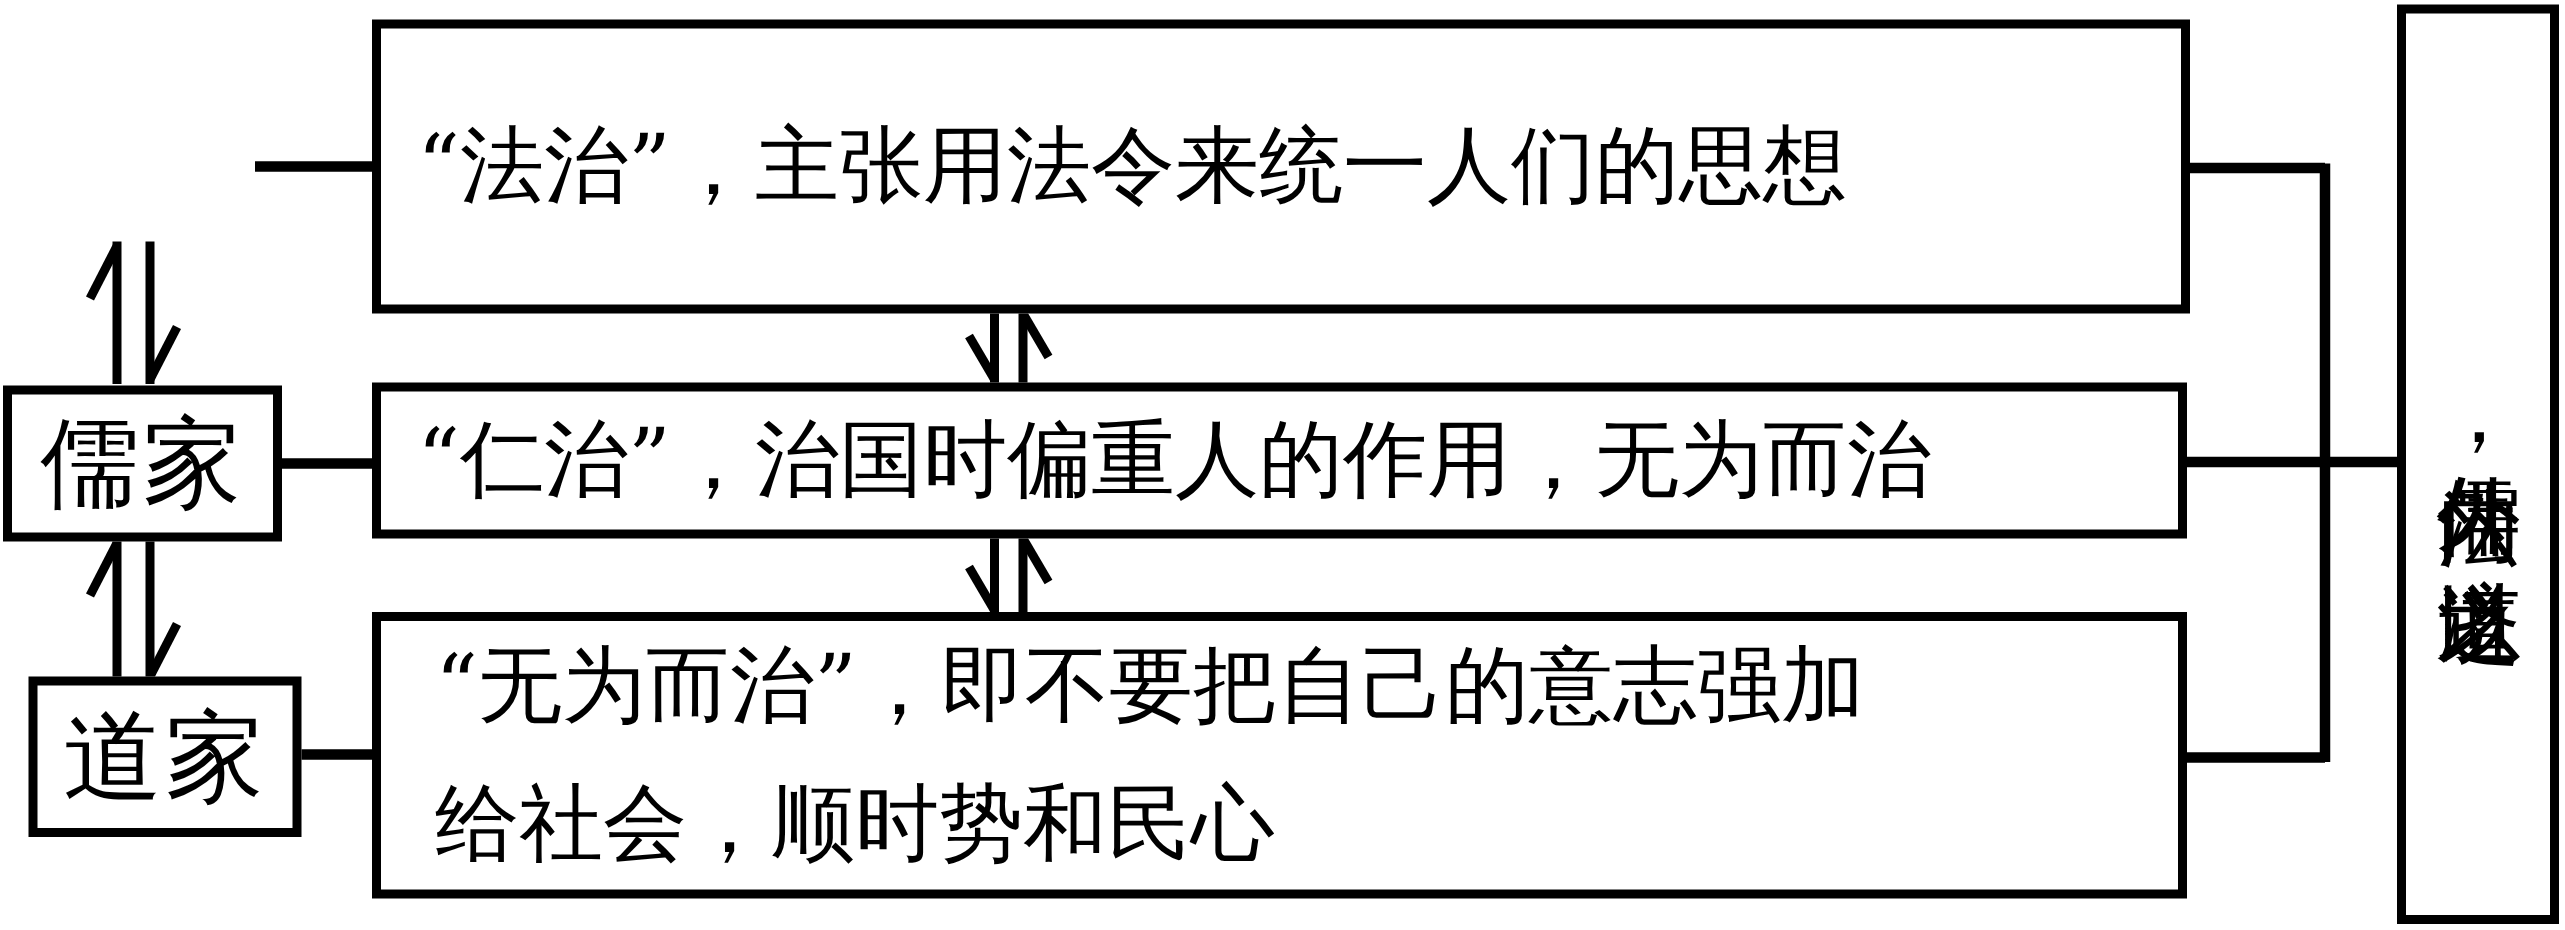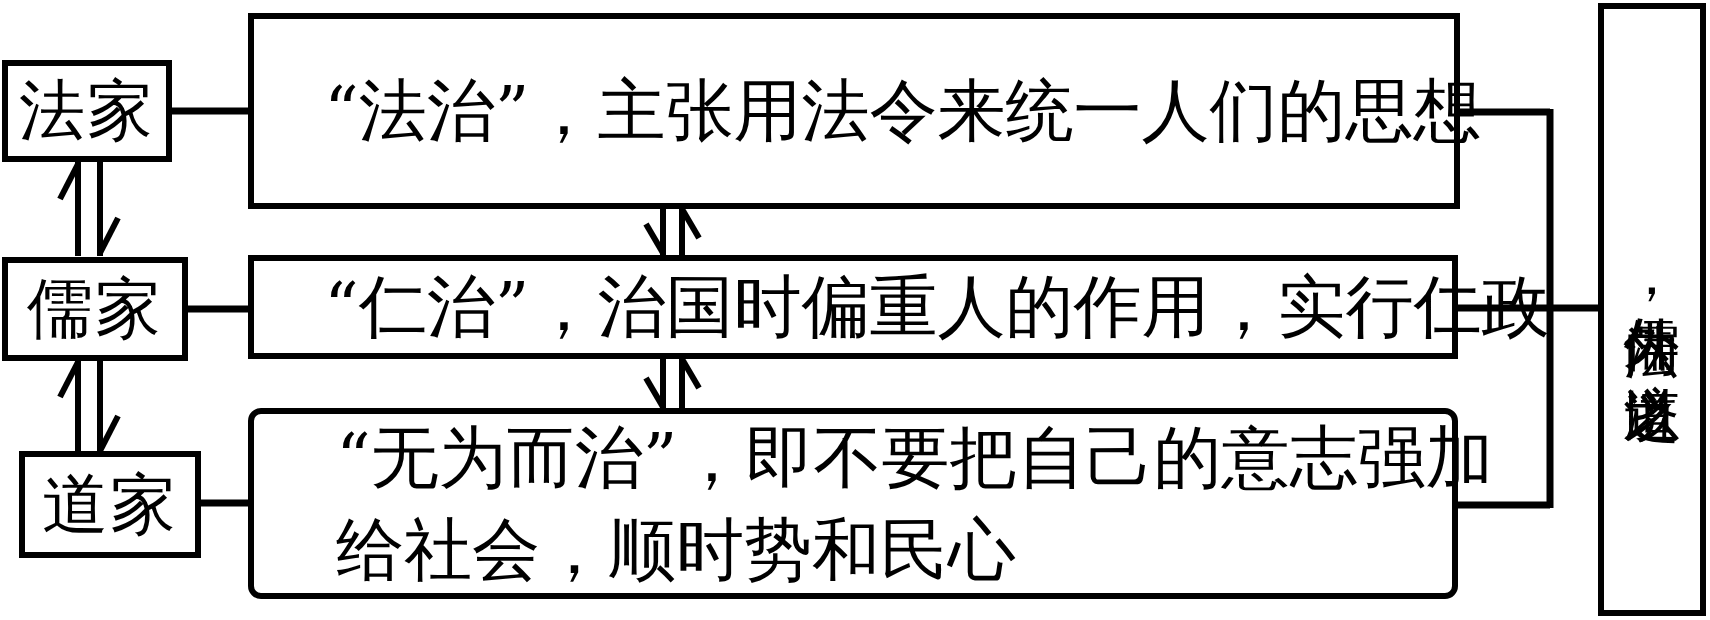--- a/index.html
+++ b/index.html
@@ -12,21 +12,21 @@
   }
   .school-box{
     display:flex;align-items:center;justify-content:center;
     font-size:66px;letter-spacing:2px;white-space:nowrap;
   }
   .desc-box{
     display:flex;flex-direction:column;justify-content:center;
     padding-left:24px;box-sizing:border-box;
   }
   .desc-line{
-    font-size:68px;line-height:92px;white-space:nowrap;letter-spacing:0px;margin-left:46px;
+    font-size:56px;line-height:92px;white-space:nowrap;letter-spacing:0px;
   }
   .conclusion-box{
     display:flex;align-items:center;justify-content:center;
   }
   .vertical-text{
     writing-mode:vertical-rl;text-orientation:upright;
     font-size:56px;line-height:94px;letter-spacing:2px;white-space:nowrap;
   }
   svg.overlay{position:absolute;left:0;top:0;pointer-events:none;}
   svg .wire{stroke:#000;stroke-width:7;fill:none;}
@@ -70,41 +70,38 @@
     </g>
 
     <g>
       <line class="arrowline" x1="663" y1="356" x2="663" y2="410"></line>
       <line class="arrowline" x1="663" y1="407" x2="646" y2="378"></line>
       <line class="arrowline" x1="682" y1="356" x2="682" y2="410"></line>
       <line class="arrowline" x1="682" y1="359" x2="699" y2="388"></line>
     </g>
   </svg>
 
-  <div class="box school-box" style="left:2px;top:60px;width:170px;height:102px;">
-    <span>法家</span>
-  </div>
 
   <div class="box school-box" style="left:2px;top:257px;width:186px;height:104px;">
     <span>儒家</span>
   </div>
 
   <div class="box school-box" style="left:2px;top:451px;width:182px;height:107px;margin-left:17px;">
     <span>道家</span>
   </div>
 
   <div class="box desc-box" style="left:248px;top:13px;width:1212px;height:196px;">
     <div class="desc-line">“法治”，主张用法令来统一人们的思想</div>
   </div>
 
   <div class="box desc-box" style="left:248px;top:255px;width:1210px;height:104px;">
-    <div class="desc-line">“仁治”，治国时偏重人的作用，实行仁政</div>
+    <div class="desc-line">“仁治”，治国时偏重人的作用，无为而治</div>
   </div>
 
-  <div class="box desc-box" style="left:248px;top:408px;width:1210px;height:191px;padding-left:36px;border-radius:13px;">
+  <div class="box desc-box" style="left:248px;top:408px;width:1210px;height:191px;padding-left:36px;">
     <div class="desc-line">“无为而治”，即不要把自己的意志强加</div>
     <div class="desc-line">给社会，顺时势和民心</div>
   </div>
 
   <div class="box conclusion-box" style="left:1598px;top:3px;width:108px;height:613px;">
     <span class="vertical-text">外儒内法，济之以道</span>
   </div>
 
 </div>
 

